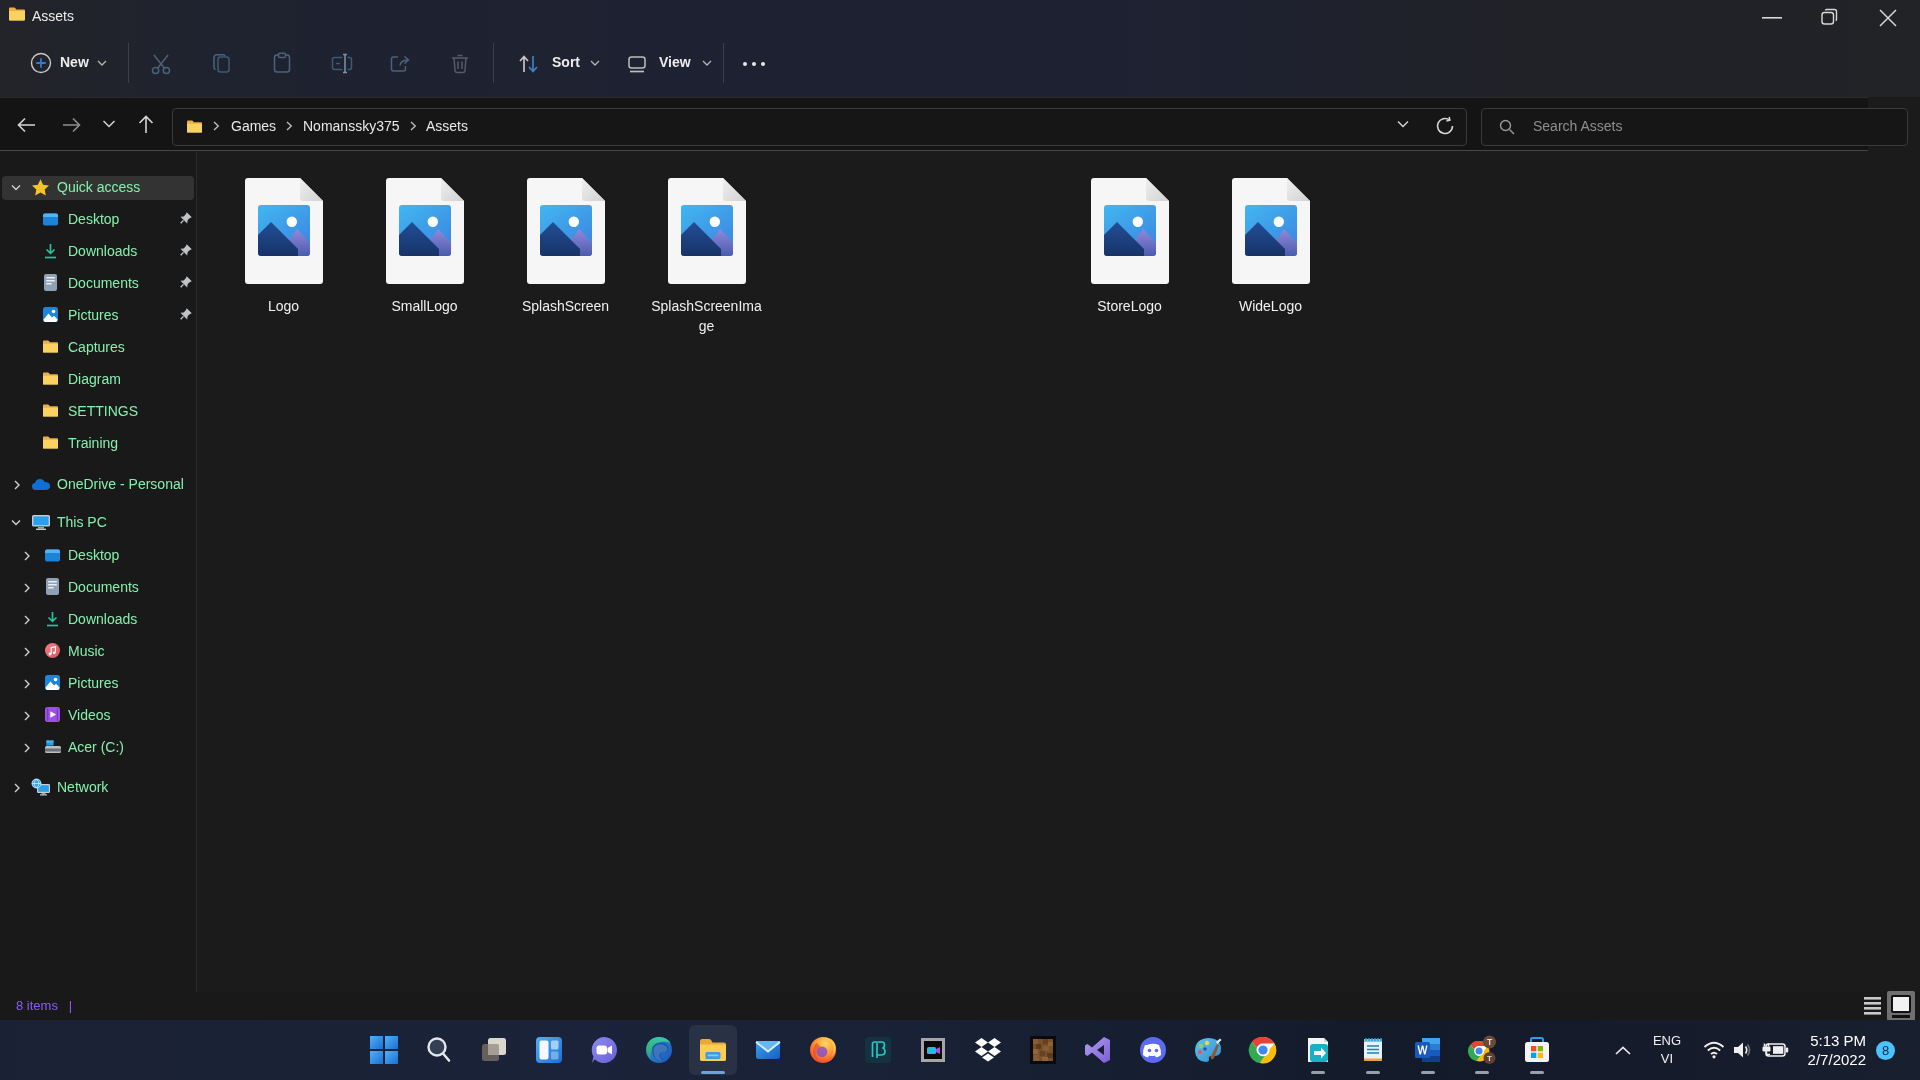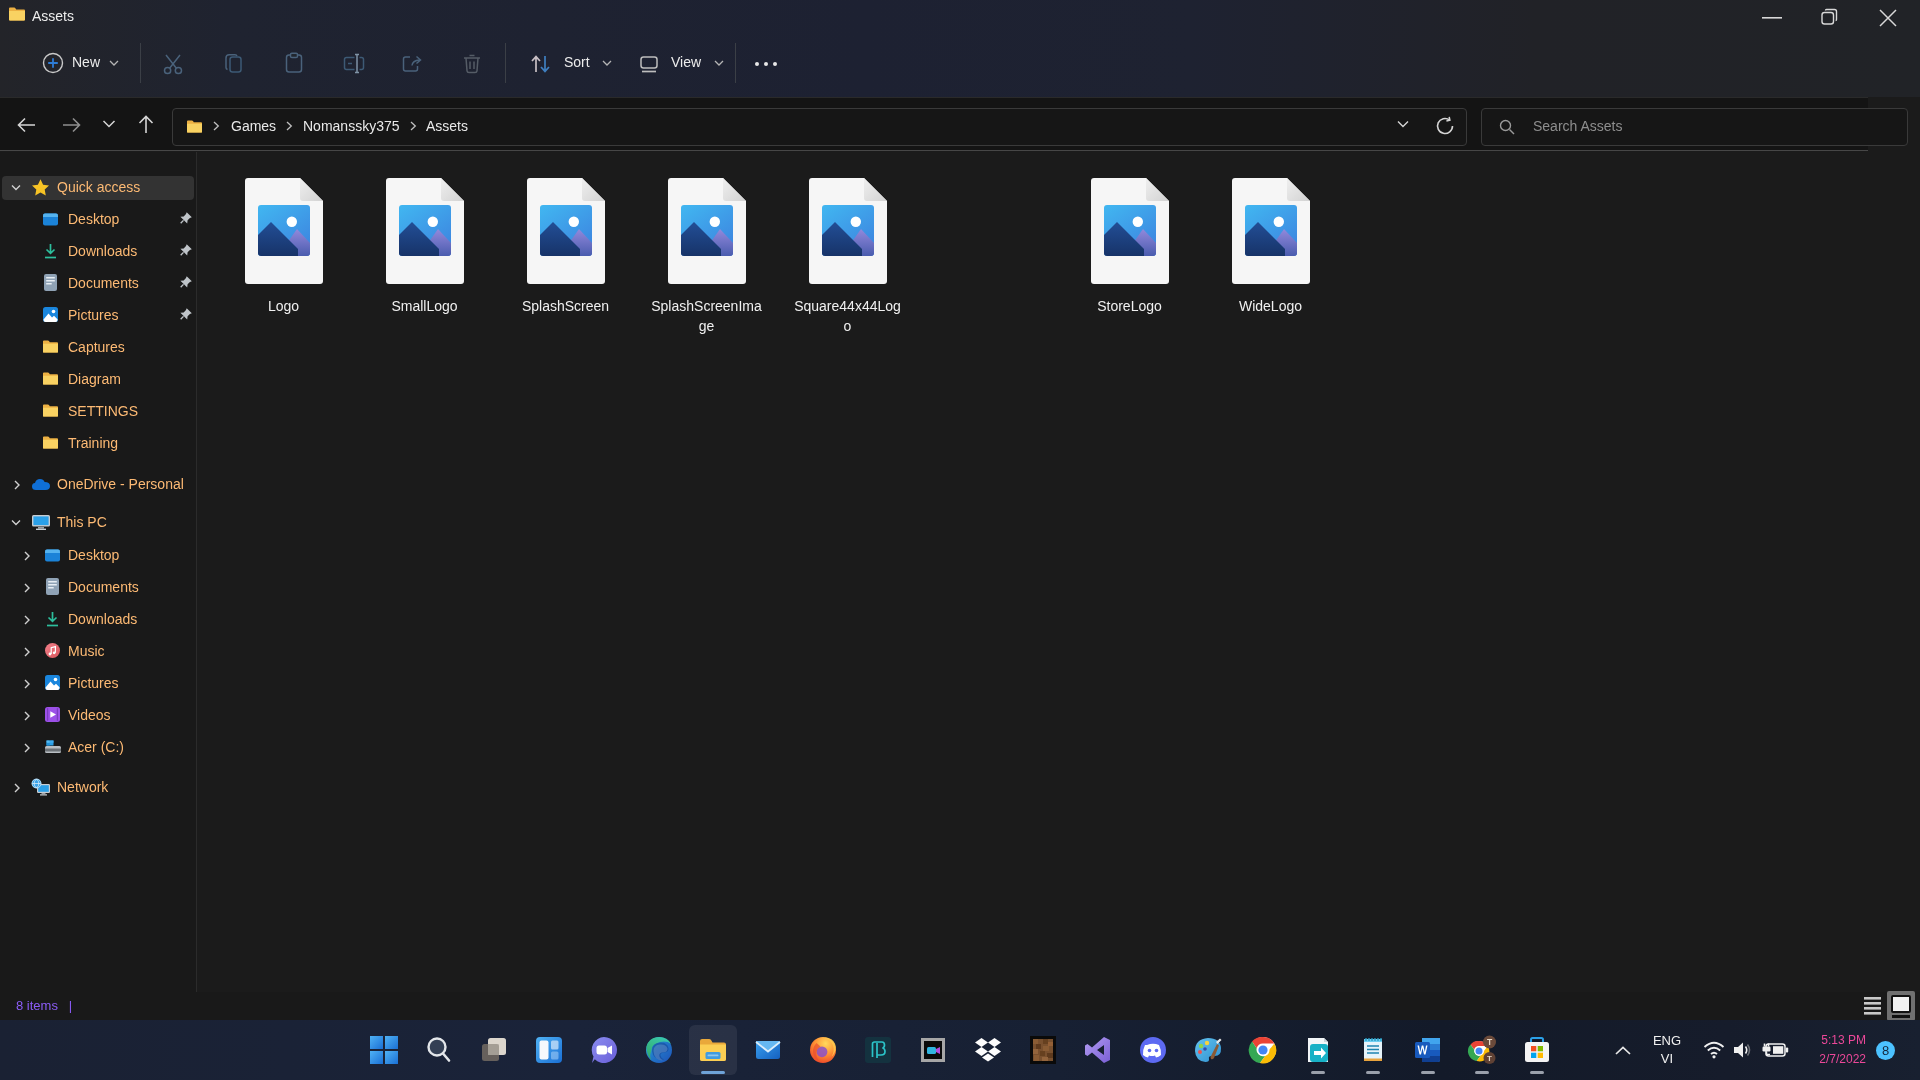--- a/index.html
+++ b/index.html
@@ -9,35 +9,35 @@
 #stage { position:relative; width:1920px; height:1080px; }
 
 
 #header { position:absolute; left:0; top:0; width:1920px; height:97px;
   background:linear-gradient(90deg,#232429 0%,#1f2330 12%,#1d2132 45%,#1e2231 62%,#212227 80%,#212327 100%); }
 #titlebar { position:absolute; left:0; top:0; width:1920px; height:40px; }
 .ttext { position:absolute; left:32px; top:8px; font-size:14px; color:#ededed; }
 .winbtn { position:absolute; top:0; width:46px; height:36px; color:#d8d8d8; }
 
 
-#cmdbar { position:absolute; left:16px; top:40px; width:1778px; height:56px; }
+#cmdbar { position:absolute; left:4px; top:40px; width:1778px; height:56px;font-weight:bold; }
 .vsep { position:absolute; top:3px; width:1px; height:40px; background:#3b3f46; }
 .cmdtext { position:absolute; font-size:14px; color:#ececec; }
 
 
 #addr { position:absolute; left:0; top:97px; width:1868px; height:54px;
   background:#141414; border-top:1px solid #2a2a2a; border-bottom:1px solid #474747; }
 .abox { position:absolute; top:10px; height:38px; background:#161616; border:1px solid #3a3a3a; border-radius:4px; }
 .crumb { position:absolute; top:20px; font-size:14px; color:#e9e9e9; }
 
 
 #sidebar { position:absolute; left:0; top:152px; width:196px; height:840px; background:#191919; }
 #sidesep { position:absolute; left:196px; top:152px; width:1px; height:868px; background:#2b2b2b; }
 .srow { position:absolute; left:0; width:196px; height:30px; }
-.srow .txt { position:absolute; font-size:14px; color:#fdba74; top:6px; }
+.srow .txt { position:absolute; font-size:14px; color:#86efac; top:6px; }
 .qhl { position:absolute; left:2px; top:3px; width:192px; height:24px; background:#333333; border-radius:4px; }
 
 #content { position:absolute; left:197px; top:152px; width:1723px; height:840px; background:#1b1b1b; }
 .tile { position:absolute; width:141px; text-align:center; }
 .tlabel { margin-top:8px; font-size:14px; color:#f0f0f0; line-height:20px; word-break:break-all; padding:0 14.5px; }
 
 
 #status { position:absolute; left:0; top:992px; width:1920px; height:28px; background:#191919; }
 #status .items { position:absolute; left:16px; top:6px; font-size:13px; color:#8b5cf6; }
 
@@ -468,31 +468,20 @@
       <svg width="78" height="106" viewBox="0 0 78 106">
         <path d="M0 3 Q0 0 3 0 L55 0 L78 23 L78 103 Q78 106 75 106 L3 106 Q0 106 0 103 Z" fill="#f6f6f6"></path>
         <path d="M55 0 L55 20 Q55 23 58 23 L78 23 Z" fill="url(#gfold)"></path>
         <rect x="13" y="27" width="52" height="51" rx="3" fill="url(#gsky)"></rect>
         <circle cx="46.8" cy="43.7" r="5.2" fill="#fff"></circle>
         <path d="M33 78 L52 51 L65 65 L65 75 Q65 78 62 78 Z" fill="url(#gpurp)"></path>
         <path d="M13 57 L26 44 L53 71 L53 78 L16 78 Q13 78 13 75 Z" fill="url(#gdark)"></path>
       </svg>
       <div class="tlabel">SplashScreen</div>
     </div>
-    <div class="tile" style="left:580px;top:26px">
-      <svg width="78" height="106" viewBox="0 0 78 106">
-        <path d="M0 3 Q0 0 3 0 L55 0 L78 23 L78 103 Q78 106 75 106 L3 106 Q0 106 0 103 Z" fill="#f6f6f6"></path>
-        <path d="M55 0 L55 20 Q55 23 58 23 L78 23 Z" fill="url(#gfold)"></path>
-        <rect x="13" y="27" width="52" height="51" rx="3" fill="url(#gsky)"></rect>
-        <circle cx="46.8" cy="43.7" r="5.2" fill="#fff"></circle>
-        <path d="M33 78 L52 51 L65 65 L65 75 Q65 78 62 78 Z" fill="url(#gpurp)"></path>
-        <path d="M13 57 L26 44 L53 71 L53 78 L16 78 Q13 78 13 75 Z" fill="url(#gdark)"></path>
-      </svg>
-      <div class="tlabel">Square44x44Logo</div>
-    </div>
     <div class="tile" style="left:862px;top:26px">
       <svg width="78" height="106" viewBox="0 0 78 106">
         <path d="M0 3 Q0 0 3 0 L55 0 L78 23 L78 103 Q78 106 75 106 L3 106 Q0 106 0 103 Z" fill="#f6f6f6"></path>
         <path d="M55 0 L55 20 Q55 23 58 23 L78 23 Z" fill="url(#gfold)"></path>
         <rect x="13" y="27" width="52" height="51" rx="3" fill="url(#gsky)"></rect>
         <circle cx="46.8" cy="43.7" r="5.2" fill="#fff"></circle>
         <path d="M33 78 L52 51 L65 65 L65 75 Q65 78 62 78 Z" fill="url(#gpurp)"></path>
         <path d="M13 57 L26 44 L53 71 L53 78 L16 78 Q13 78 13 75 Z" fill="url(#gdark)"></path>
       </svg>
       <div class="tlabel">StoreLogo</div>
@@ -764,16 +753,16 @@
     <path d="M16.5 4.5 Q20.5 10 16.5 15.5" stroke="#6b6f76" stroke-width="1.6" fill="none"></path>
   </svg>
   <svg class="abs" style="left:1760px;top:1041px" width="30" height="18" viewBox="0 0 30 18">
     <rect x="6" y="3" width="19" height="12" rx="2.5" fill="none" stroke="#f0f0f0" stroke-width="1.5"></rect>
     <rect x="25.8" y="6.5" width="2.4" height="5" rx="1" fill="#f0f0f0"></rect>
     <rect x="13" y="5.2" width="10.3" height="7.6" fill="#f0f0f0"></rect>
     <path d="M4.5 5.5 L4.5 2.5 M8.5 5.5 L8.5 2.5" stroke="#f0f0f0" stroke-width="1.6"></path>
     <rect x="2.5" y="5.5" width="8" height="5" rx="1.2" fill="#f0f0f0"></rect>
     <path d="M6.5 10.5 L6.5 13.5 L10 13.5" stroke="#f0f0f0" stroke-width="1.5" fill="none"></path>
   </svg>
-  <div class="abs" style="left:1782px;top:1031px;width:84px;text-align:right;font-size:12px;line-height:19px;color:#ec4899">5:13 PM<br>2/7/2022</div>
+  <div class="abs" style="left:1782px;top:1031px;width:84px;text-align:right;font-size:15px;line-height:19px;color:#ffffff">5:13 PM<br>2/7/2022</div>
   <div class="abs" style="left:1876px;top:1041px;width:19px;height:19px;border-radius:50%;background:#4cc2ff;color:#15293d;font-size:13px;text-align:center;line-height:19px">8</div>
 
 </div>
 
 </body></html>

